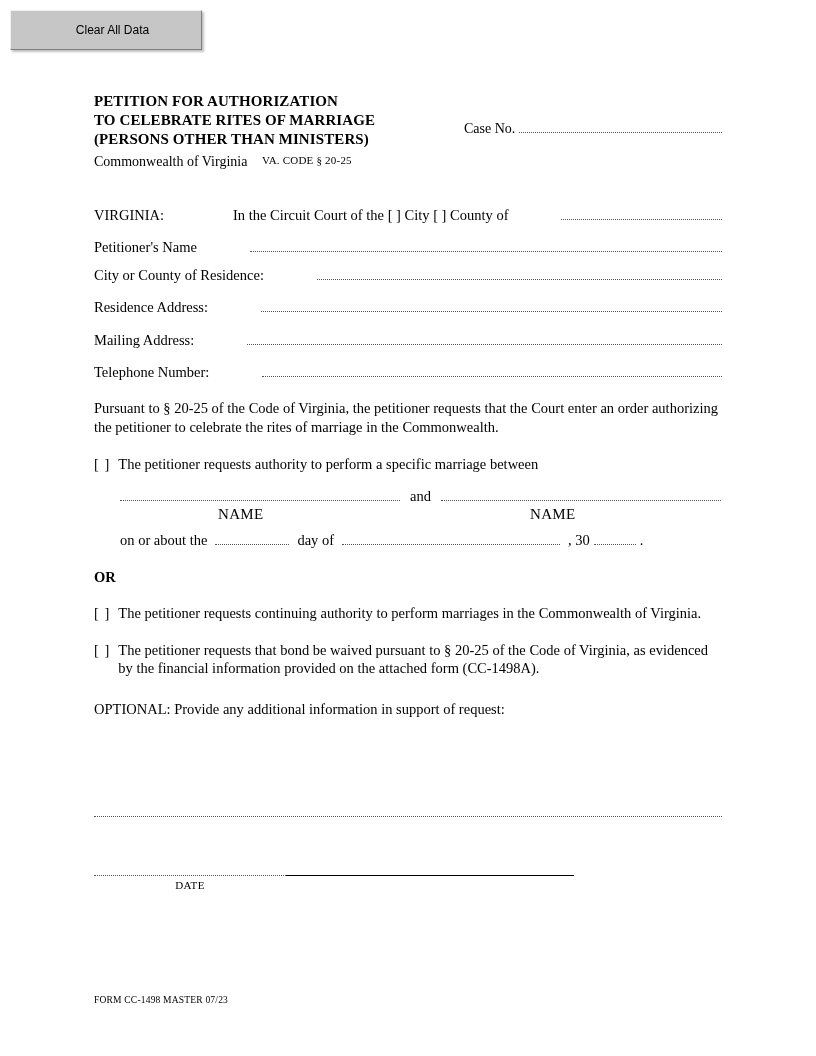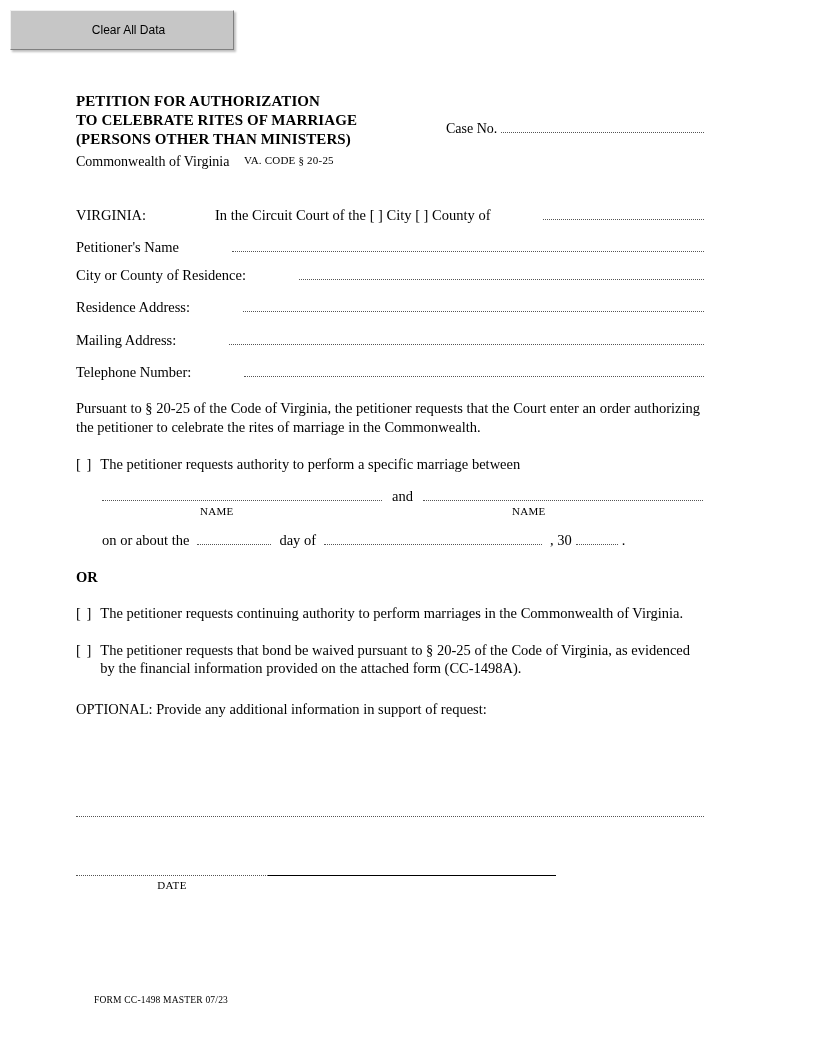--- a/index.html
+++ b/index.html
@@ -19,21 +19,21 @@
     position: relative;
     width: 816px;
     height: 1056px;
   }
 
   
   .clear-btn {
     position: absolute;
     left: 10px;
     top: 10px;
-    width: 224px;
+    width: 192px;
     height: 40px;
     background: #c6c6c6;
     border-top: 1px solid #f0f0f0;
     border-left: 1px solid #f0f0f0;
     border-right: 1px solid #808080;
     border-bottom: 1px solid #808080;
     box-shadow: 2px 2px 2px rgba(0,0,0,0.25);
     font-family: "Liberation Sans", sans-serif;
     font-size: 12px;
     color: #000;
@@ -41,21 +41,21 @@
     align-items: center;
     justify-content: center;
     cursor: pointer;
     box-sizing: border-box;
     padding-left: 13px;
   }
 
   
   .form {
     position: absolute;
-    left: 76px;
+    left: 94px;
     top: 92px;
     width: 628px;
     font-size: 14.5px;
     line-height: 1.25;
   }
 
   .title-row {
     position: relative;
     min-height: 72px;
   }
@@ -158,21 +158,21 @@
     display: flex;
     align-items: baseline;
     padding-left: 26px;
   }
   .names-row .and {
     margin: 0 10px;
   }
   .name-sub {
     position: relative;
     height: 16px;
-    font-size: 11px;
+    font-size: 15px;
     letter-spacing: 0.3px;
     padding-left: 26px;
   }
   .name-sub span {
     position: absolute;
     top: 0;
   }
 
   .onabout-row {
     margin-top: 10px;

